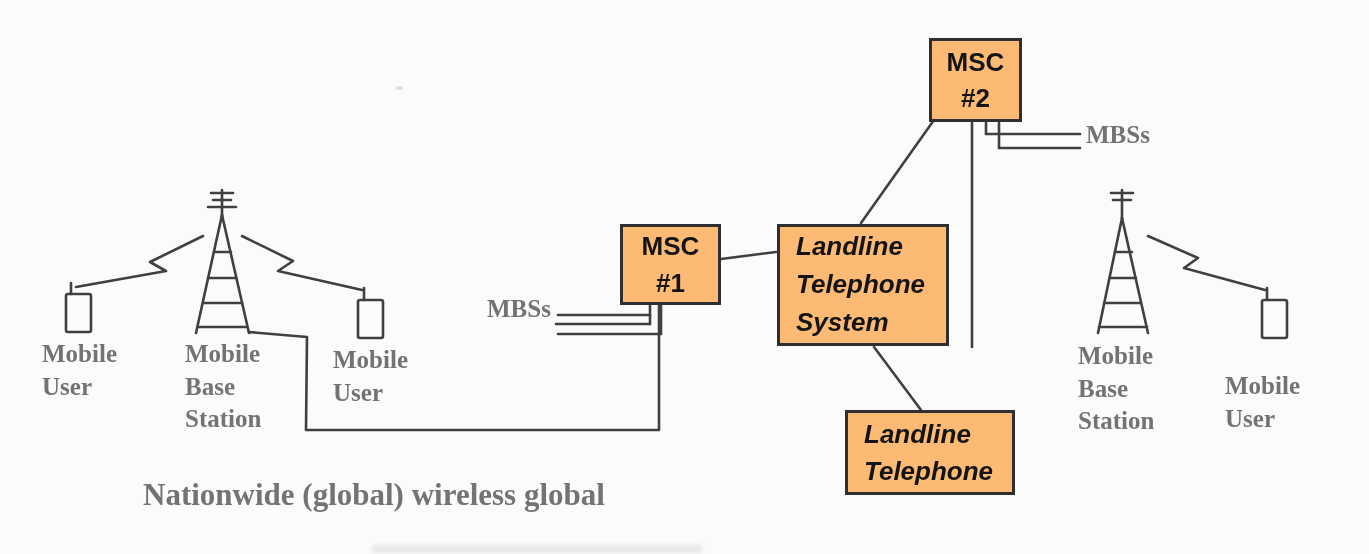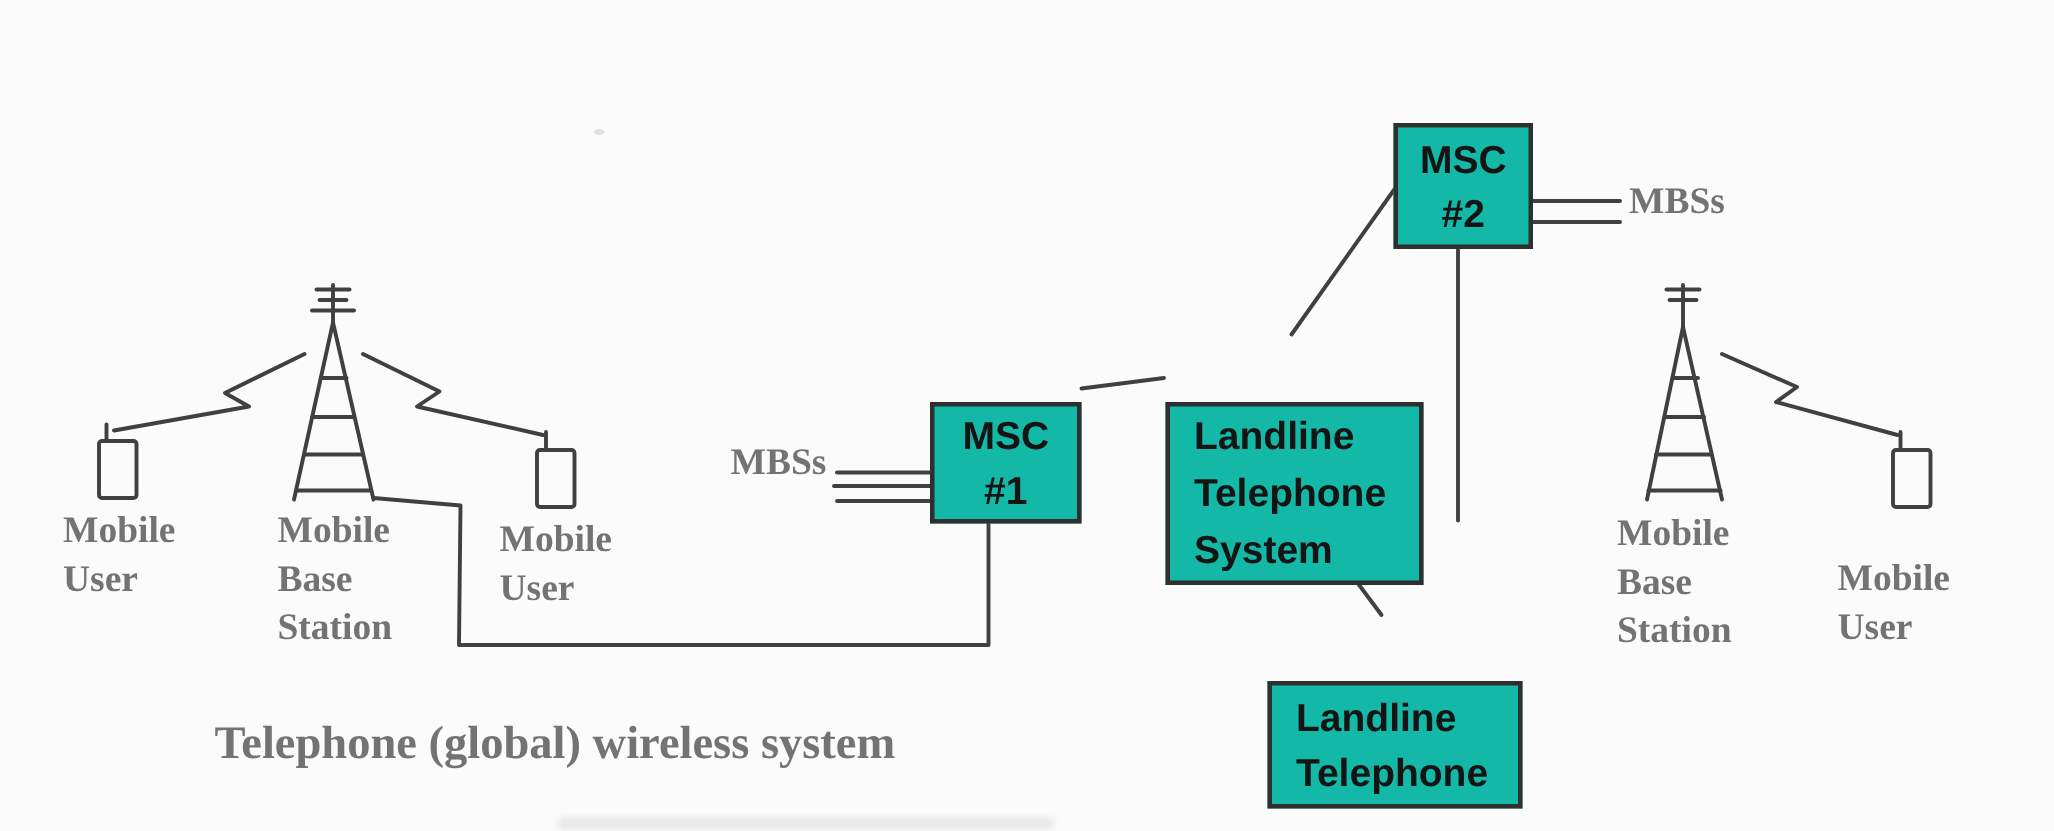--- a/index.html
+++ b/index.html
@@ -1,23 +1,23 @@
 <!DOCTYPE html>
 <html><head>
 <meta charset="utf-8">
 <style>
   html,body{margin:0;padding:0;background:#fbfbfb;}
   .stage{position:relative;width:1369px;height:554px;background:#fbfbfb;overflow:hidden;
          font-family:"Liberation Sans",sans-serif;}
   svg.art{position:absolute;left:0;top:0;}
-  .box{position:absolute;background:#14b8a6;border:3px solid #2f2f2f;color:#141414;
+  .box{position:absolute;background:#fdba74;border:3px solid #2f2f2f;color:#141414;
        font:bold 26px/1.4 "Liberation Sans",sans-serif;white-space:pre-line;
-       display:flex;align-items:center;box-sizing:border-box;margin-top:44px;}
+       display:flex;align-items:center;box-sizing:border-box;}
   .box.center{justify-content:center;text-align:center;}
-  .box.leftpad{justify-content:flex-start;padding-left:16px;text-align:left;}
+  .box.leftpad{justify-content:flex-start;padding-left:16px;text-align:left;font-style:italic;}
   #msc1{left:620px;top:224px;width:101px;height:81px;}
   #msc2{left:929px;top:38px;width:93px;height:84px;}
   #lts{left:777px;top:224px;width:172px;height:122px;line-height:1.45;}
   #lt{left:845px;top:410px;width:170px;height:85px;}
   .lbl{position:absolute;color:#737373;font:bold 25px/1.3 "Liberation Serif",serif;
        white-space:pre-line;}
   #lbl-mu-left{left:42px;top:338px;}
   #lbl-mbs-left{left:185px;top:338px;}
   #lbl-mu-mid{left:333px;top:344px;}
   #lbl-mbss-left{left:487px;top:293px;}
@@ -125,17 +125,17 @@
   <div class="lbl" id="lbl-mu-mid">Mobile
 User</div>
   <div class="lbl" id="lbl-mbss-left">MBSs</div>
   <div class="lbl" id="lbl-mbss-right">MBSs</div>
   <div class="lbl" id="lbl-mbs-right">Mobile
 Base
 Station</div>
   <div class="lbl" id="lbl-mu-right">Mobile
 User</div>
 
-  <div class="lbl" id="caption">Telephone (global) wireless system</div>
+  <div class="lbl" id="caption">Nationwide (global) wireless global</div>
 
   <div class="artifact" id="smudge1"></div>
   <div class="artifact" id="smudge2"></div>
 </div>
 
 </body></html>

